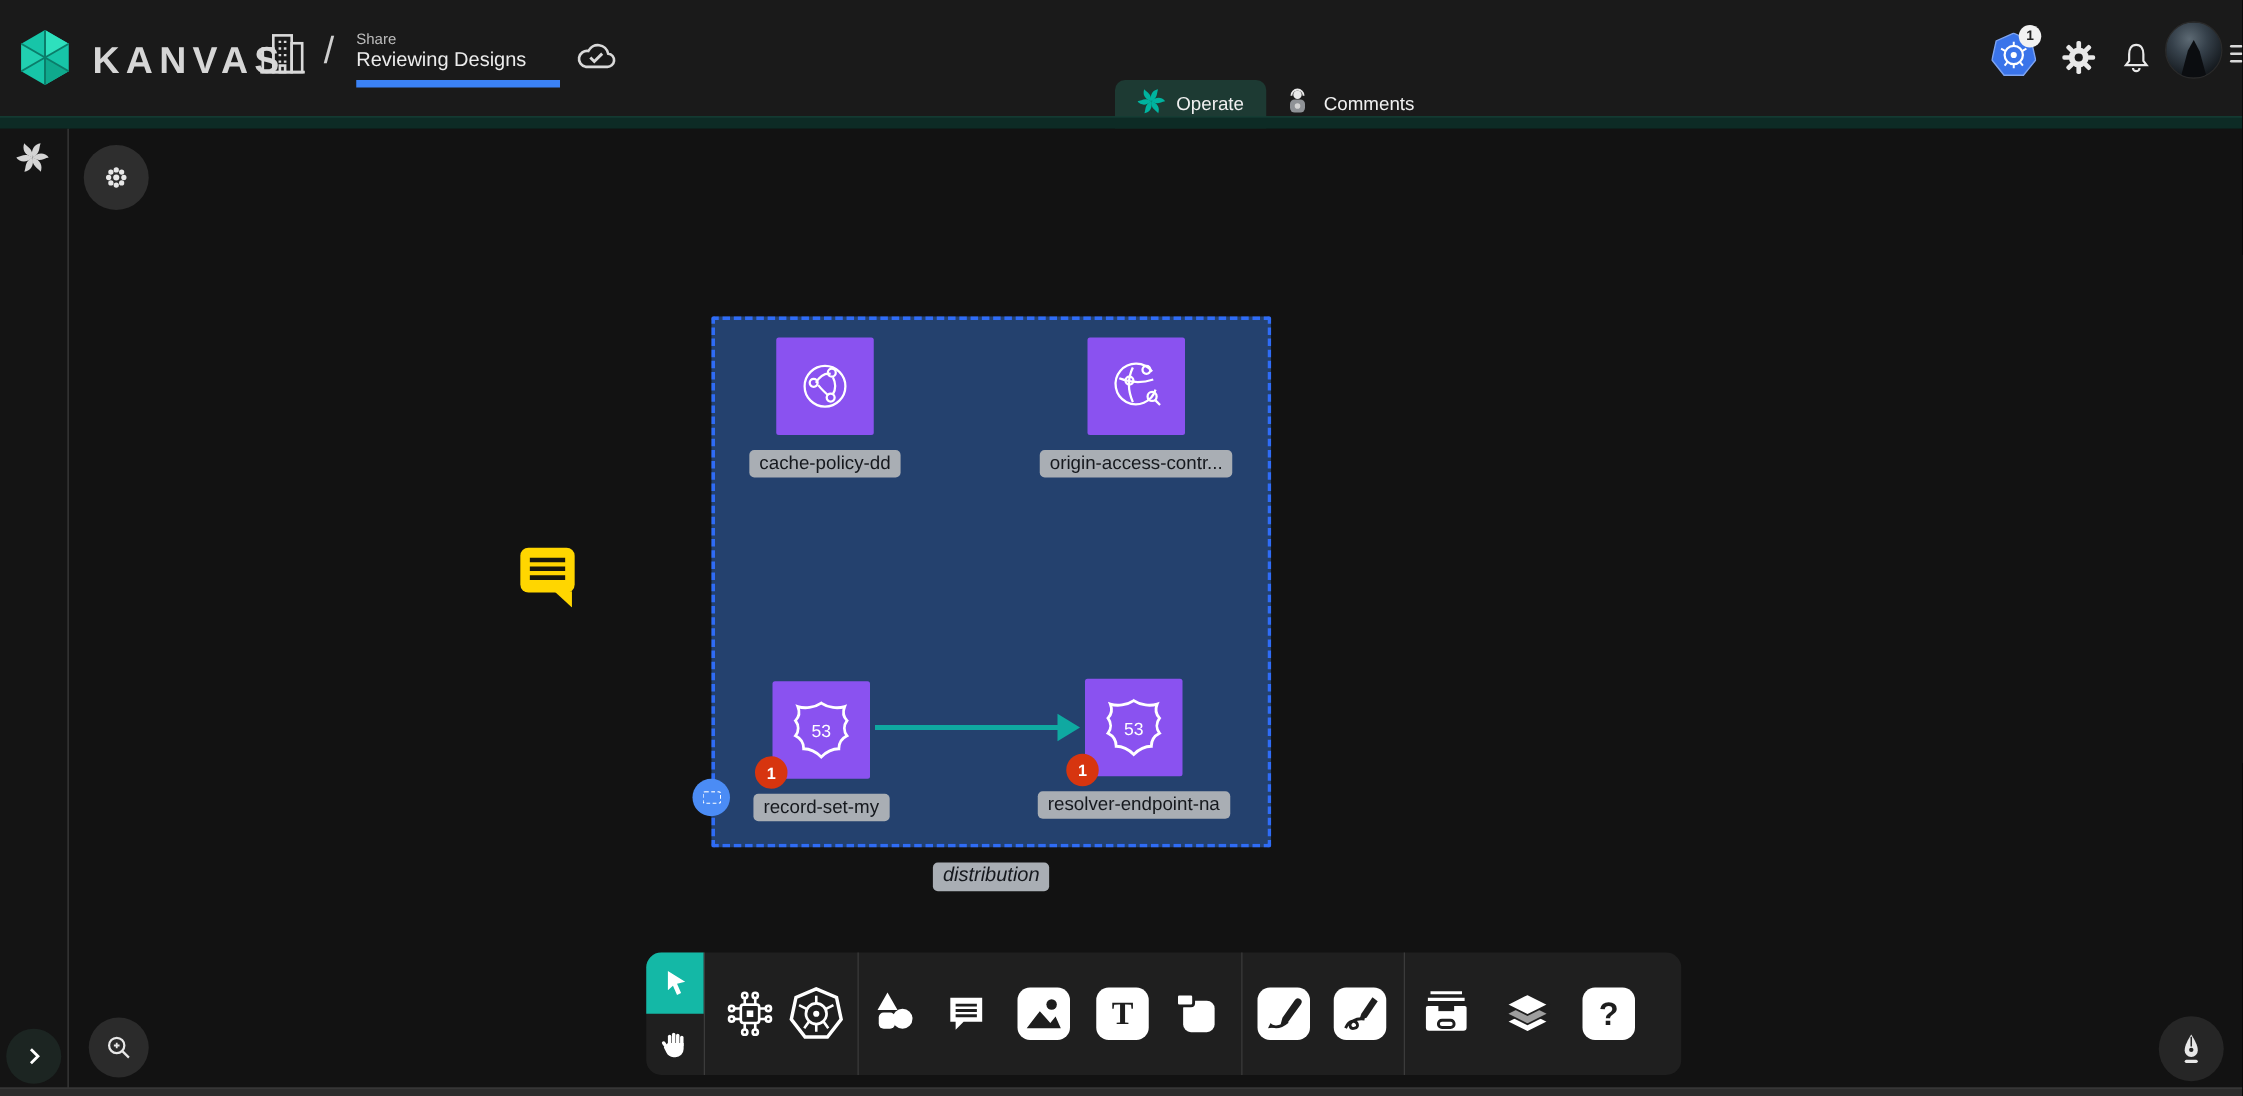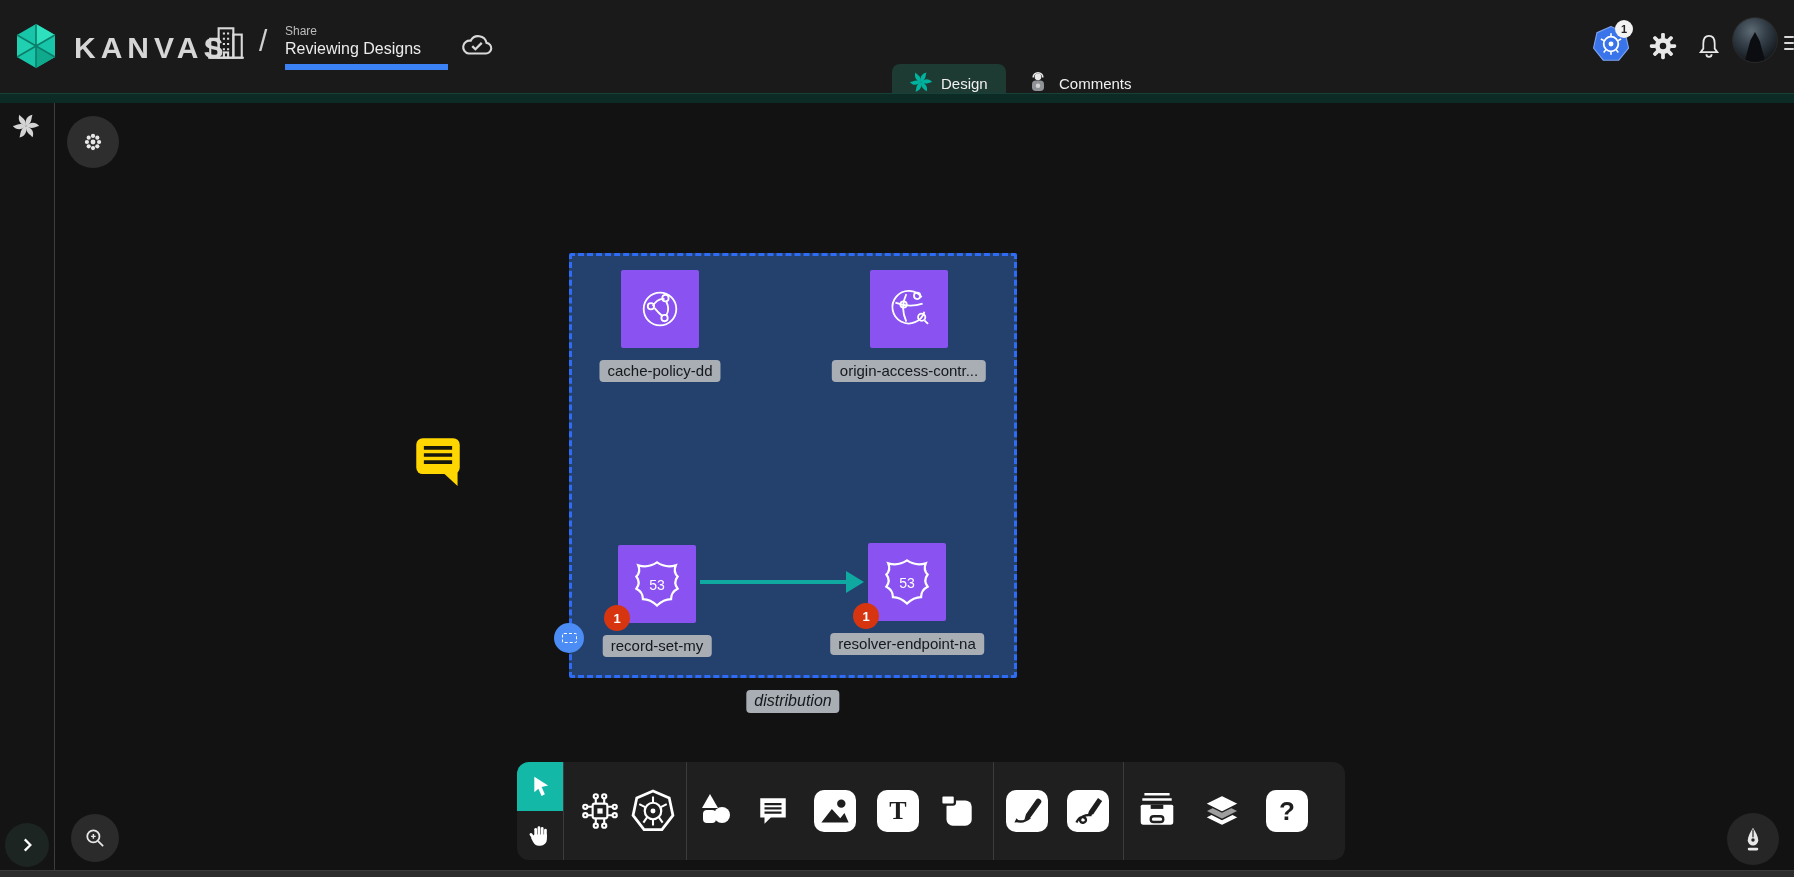--- a/index.html
+++ b/index.html
@@ -132,21 +132,21 @@
           <g fill="#00B39F">
             <path d="M16 16 C14 8 18 3 24 2 C22 7 24 12 16 16 Z"></path>
             <path d="M16 16 C14 8 18 3 24 2 C22 7 24 12 16 16 Z" transform="rotate(60 16 16)"></path>
             <path d="M16 16 C14 8 18 3 24 2 C22 7 24 12 16 16 Z" transform="rotate(120 16 16)"></path>
             <path d="M16 16 C14 8 18 3 24 2 C22 7 24 12 16 16 Z" transform="rotate(180 16 16)"></path>
             <path d="M16 16 C14 8 18 3 24 2 C22 7 24 12 16 16 Z" transform="rotate(240 16 16)"></path>
             <path d="M16 16 C14 8 18 3 24 2 C22 7 24 12 16 16 Z" transform="rotate(300 16 16)"></path>
           </g>
         </svg>
       </span>
-      <span class="tab-label">Design</span>
+      <span class="tab-label">Operate</span>
     </div>
     <div class="tab" style="left:1008px;">
       <span>
         <svg width="24" height="24" viewBox="0 0 32 32">
           <rect x="8" y="14" width="16" height="14" rx="5" fill="#8f9296"></rect>
           <circle cx="16" cy="9" r="4.5" fill="#e8e8e8"></circle>
           <path d="M9.5 10 a6.5 6.5 0 0 1 13 0" stroke="#e8e8e8" stroke-width="2" fill="none"></path>
           <circle cx="16" cy="21" r="3" fill="#d3d3d3"></circle>
         </svg>
       </span>

